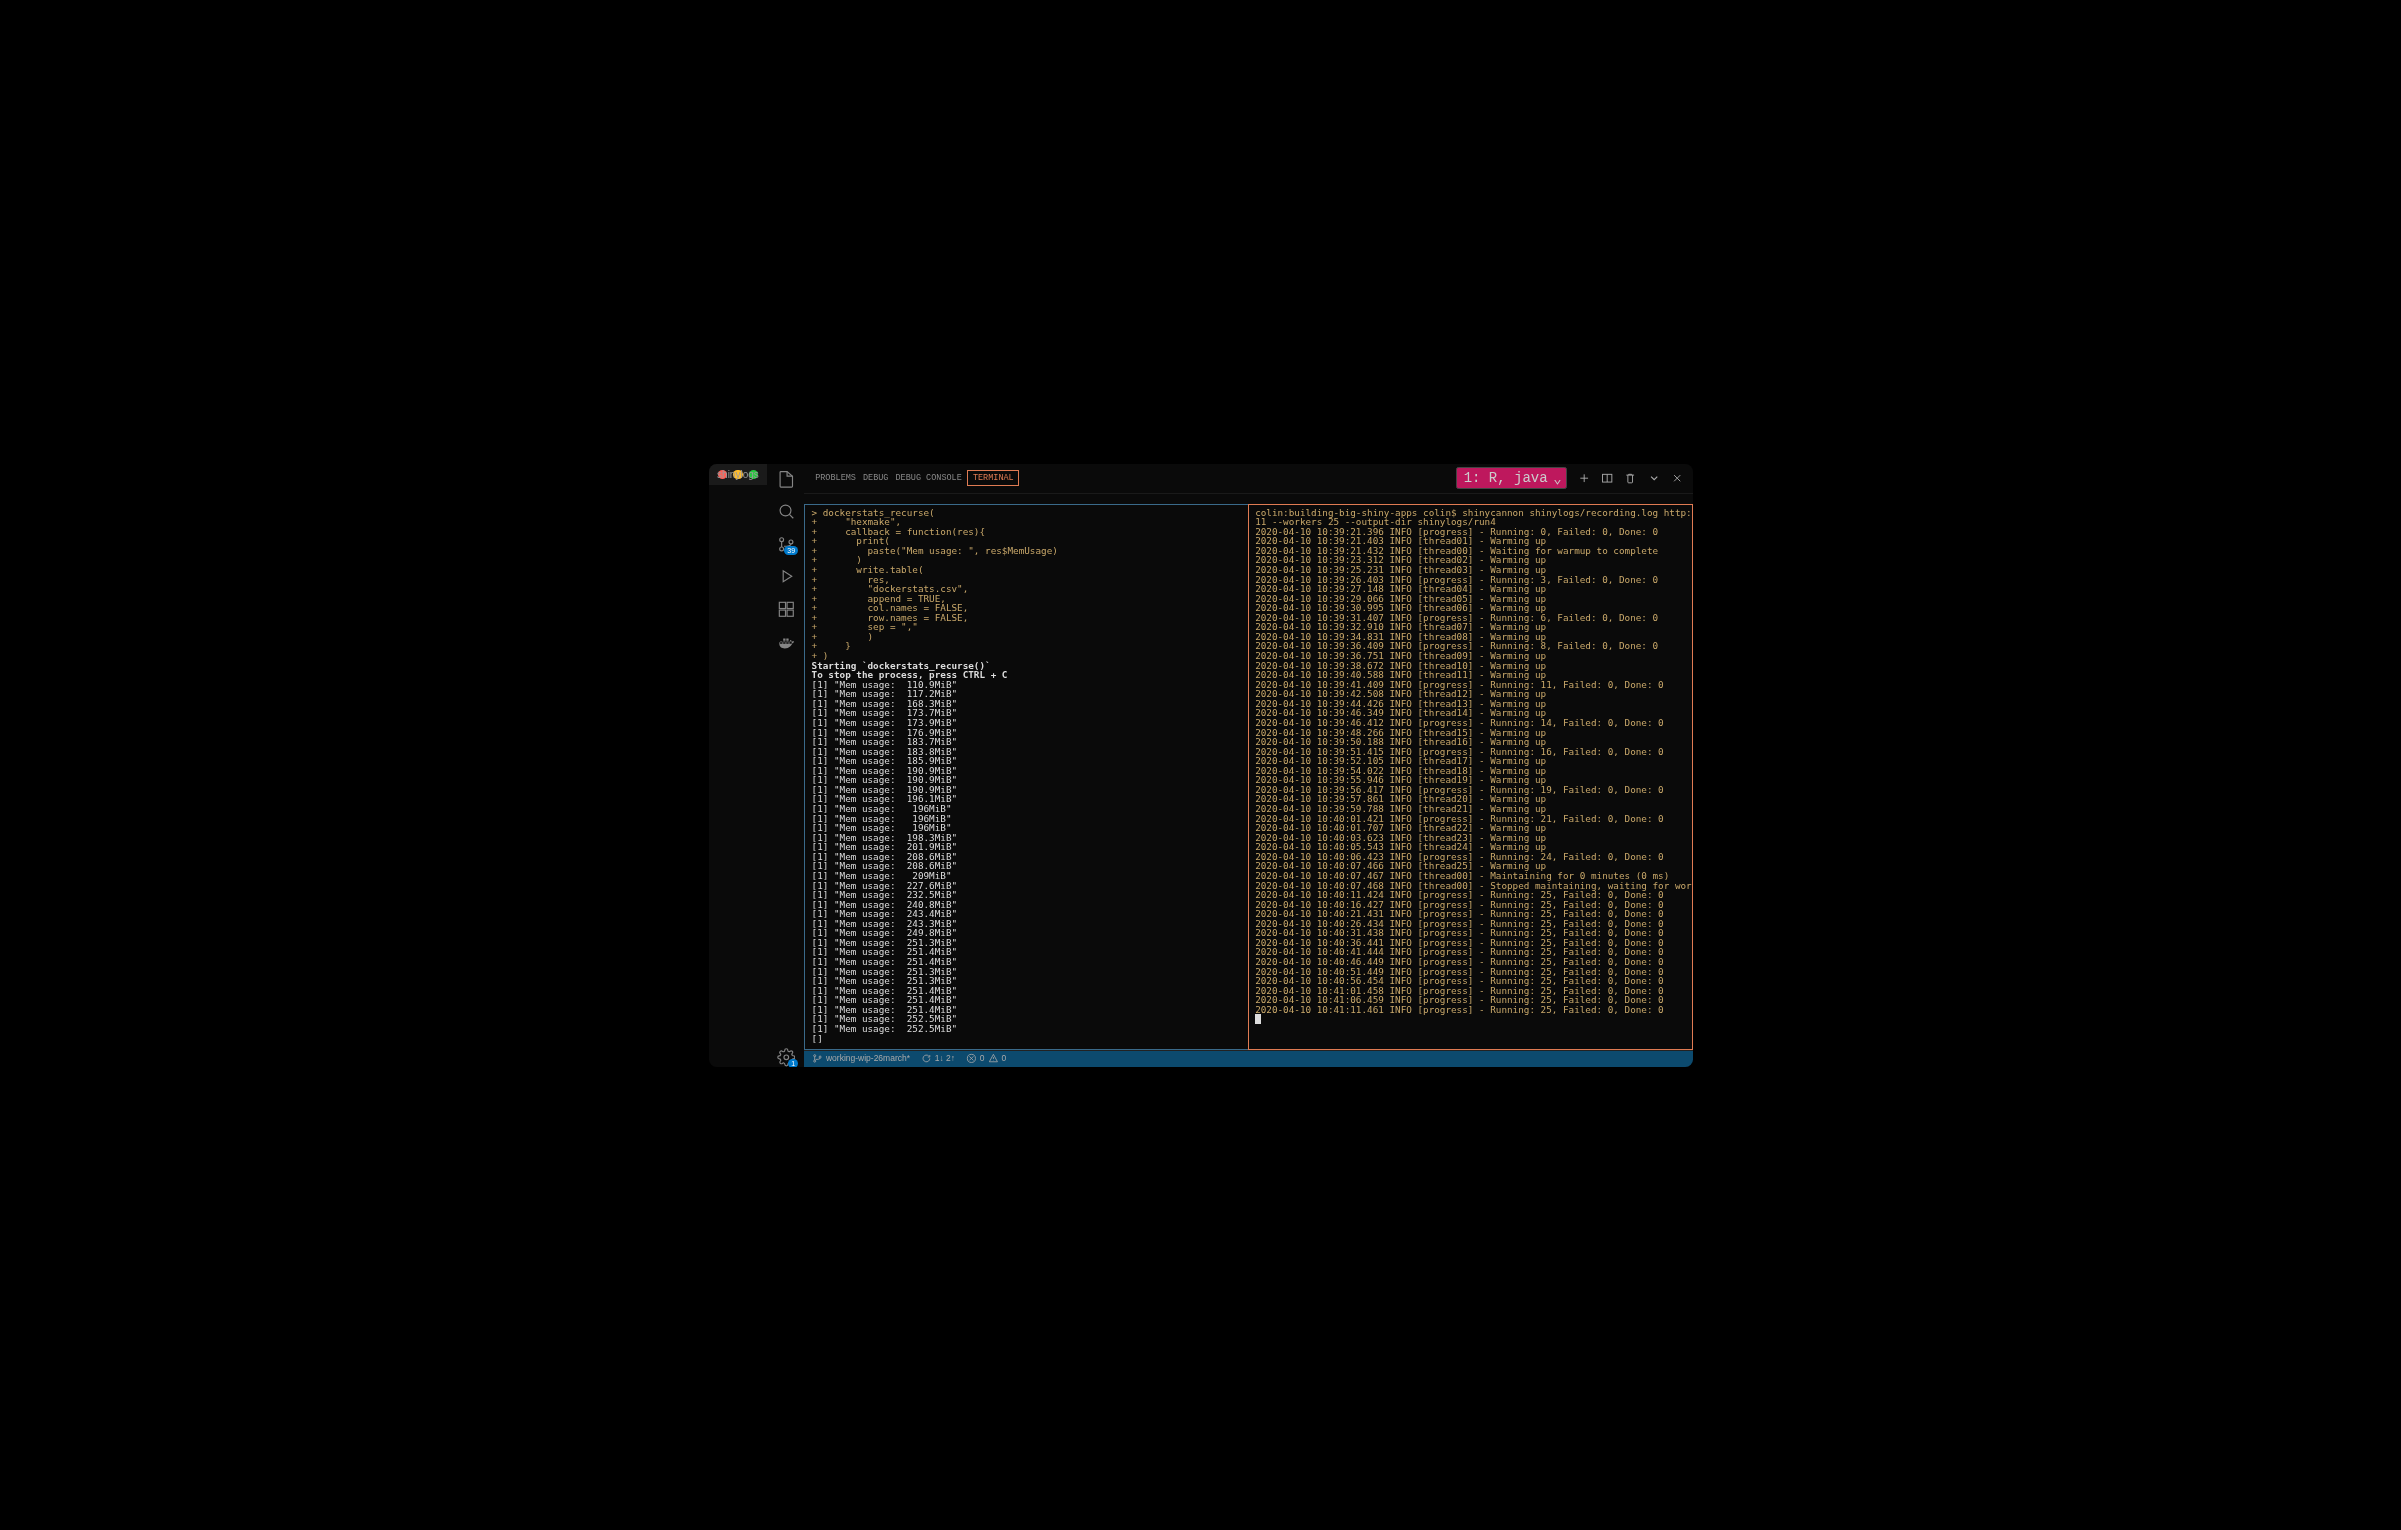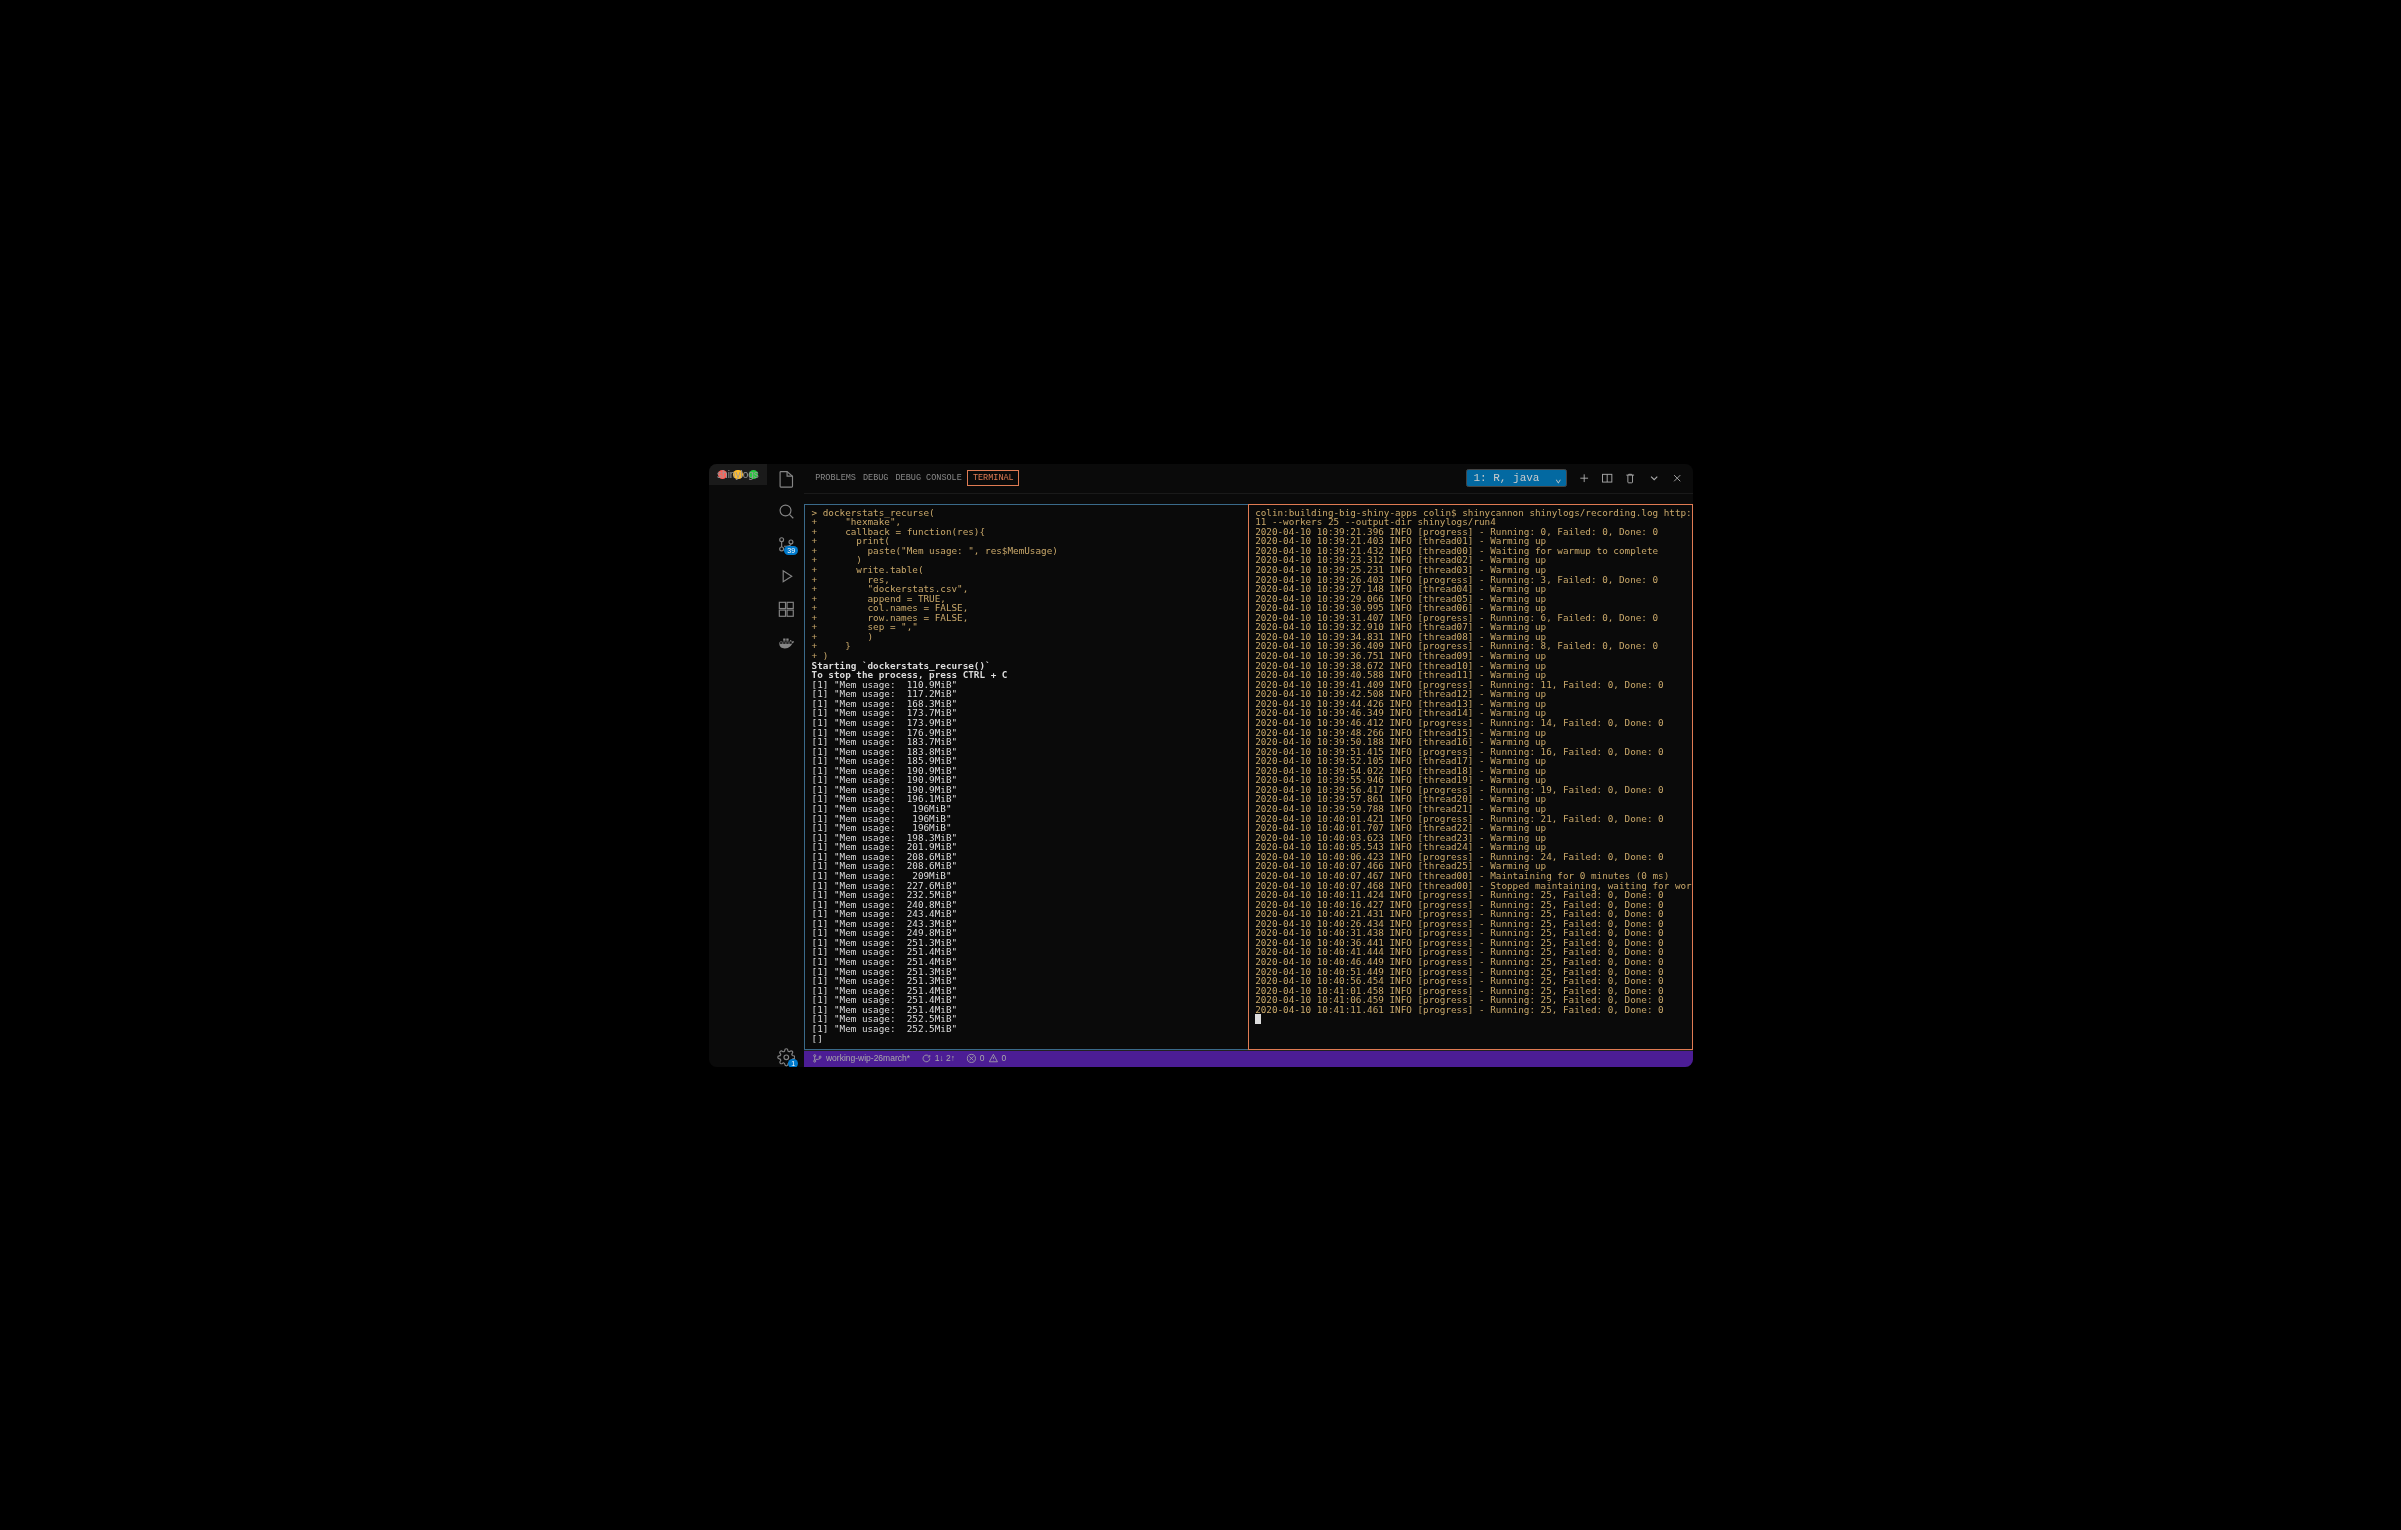--- a/index.html
+++ b/index.html
@@ -60,39 +60,39 @@
   .panel-tabs {
     height: 30px; display: flex; align-items: center;
     padding: 0 9.3px; gap: 4px; font-size: 8.5px;
     font-family: Liberation Mono, monospace;
     border-bottom: 0.8px solid #1a1a1a;
   }
   .panel-tabs .tab { color: #888; cursor: pointer; padding: 3.1px 1.5px; }
   .panel-tabs .tab.active { color: #e07b53; border: 0.8px solid #e07b53; padding: 2.3px 4.6px; }
   .panel-actions { margin-left: auto; display: flex; align-items: center; gap: 10.8px; }
   .term-select {
-    background: #0369a1; border: 0.8px solid #444; color: #ccc;
-    font-size: 11px; padding: 2.3px 18.6px 2.3px 6.2px; border-radius: 2.3px;
+    background: #be185d; border: 0.8px solid #444; color: #ccc;
+    font-size: 14px; padding: 2.3px 18.6px 2.3px 6.2px; border-radius: 2.3px;
     min-width: 101px; position: relative;
   }
   .pa-icon { width: 12.4px; height: 12.4px; color: #aaa; cursor: pointer; }
   .pa-icon svg { width: 12.4px; height: 12.4px; }
   .terminals {
     flex: 1; display: flex; min-height: 0;
     font-size: 9.3px; line-height: 1.03; margin-top: 10px;
   }
   .term { flex: 1; padding: 3.1px 6.2px; overflow: hidden; white-space: pre; }
   .term.left { border: 0.8px solid #3a6a8a; border-right: none; color: #ddd; }
   .term.right { border: 0.8px solid #e07b53; color: #c9a86a; }
   .term .yellow { color: #c9a86a; }
   .term .white { color: #ddd; }
   .term .bold { font-weight: bold; }
   .cursor { background: #ddd; width: 5.4px; height: 10px; display: inline-block; vertical-align: text-bottom; }
   .statusbar {
-    height: 17px; background: #4c1d95; border-top: 0.8px solid #222;
+    height: 17px; background: #0c4a6e; border-top: 0.8px solid #222;
     display: flex; align-items: center; padding: 0 7.7px; gap: 10.8px;
     font-size: 8.5px; color: #aaa; font-family: -apple-system, sans-serif;
   }
   .statusbar .right { margin-left: auto; display: flex; gap: 9.3px; }
   .sb-item { display: flex; align-items: center; gap: 3.1px; cursor: pointer; }
   .sb-icon { width: 10.8px; height: 10.8px; }
   .sb-icon svg { width: 10.8px; height: 10.8px; }
 </style>
 </head>
 <body>

